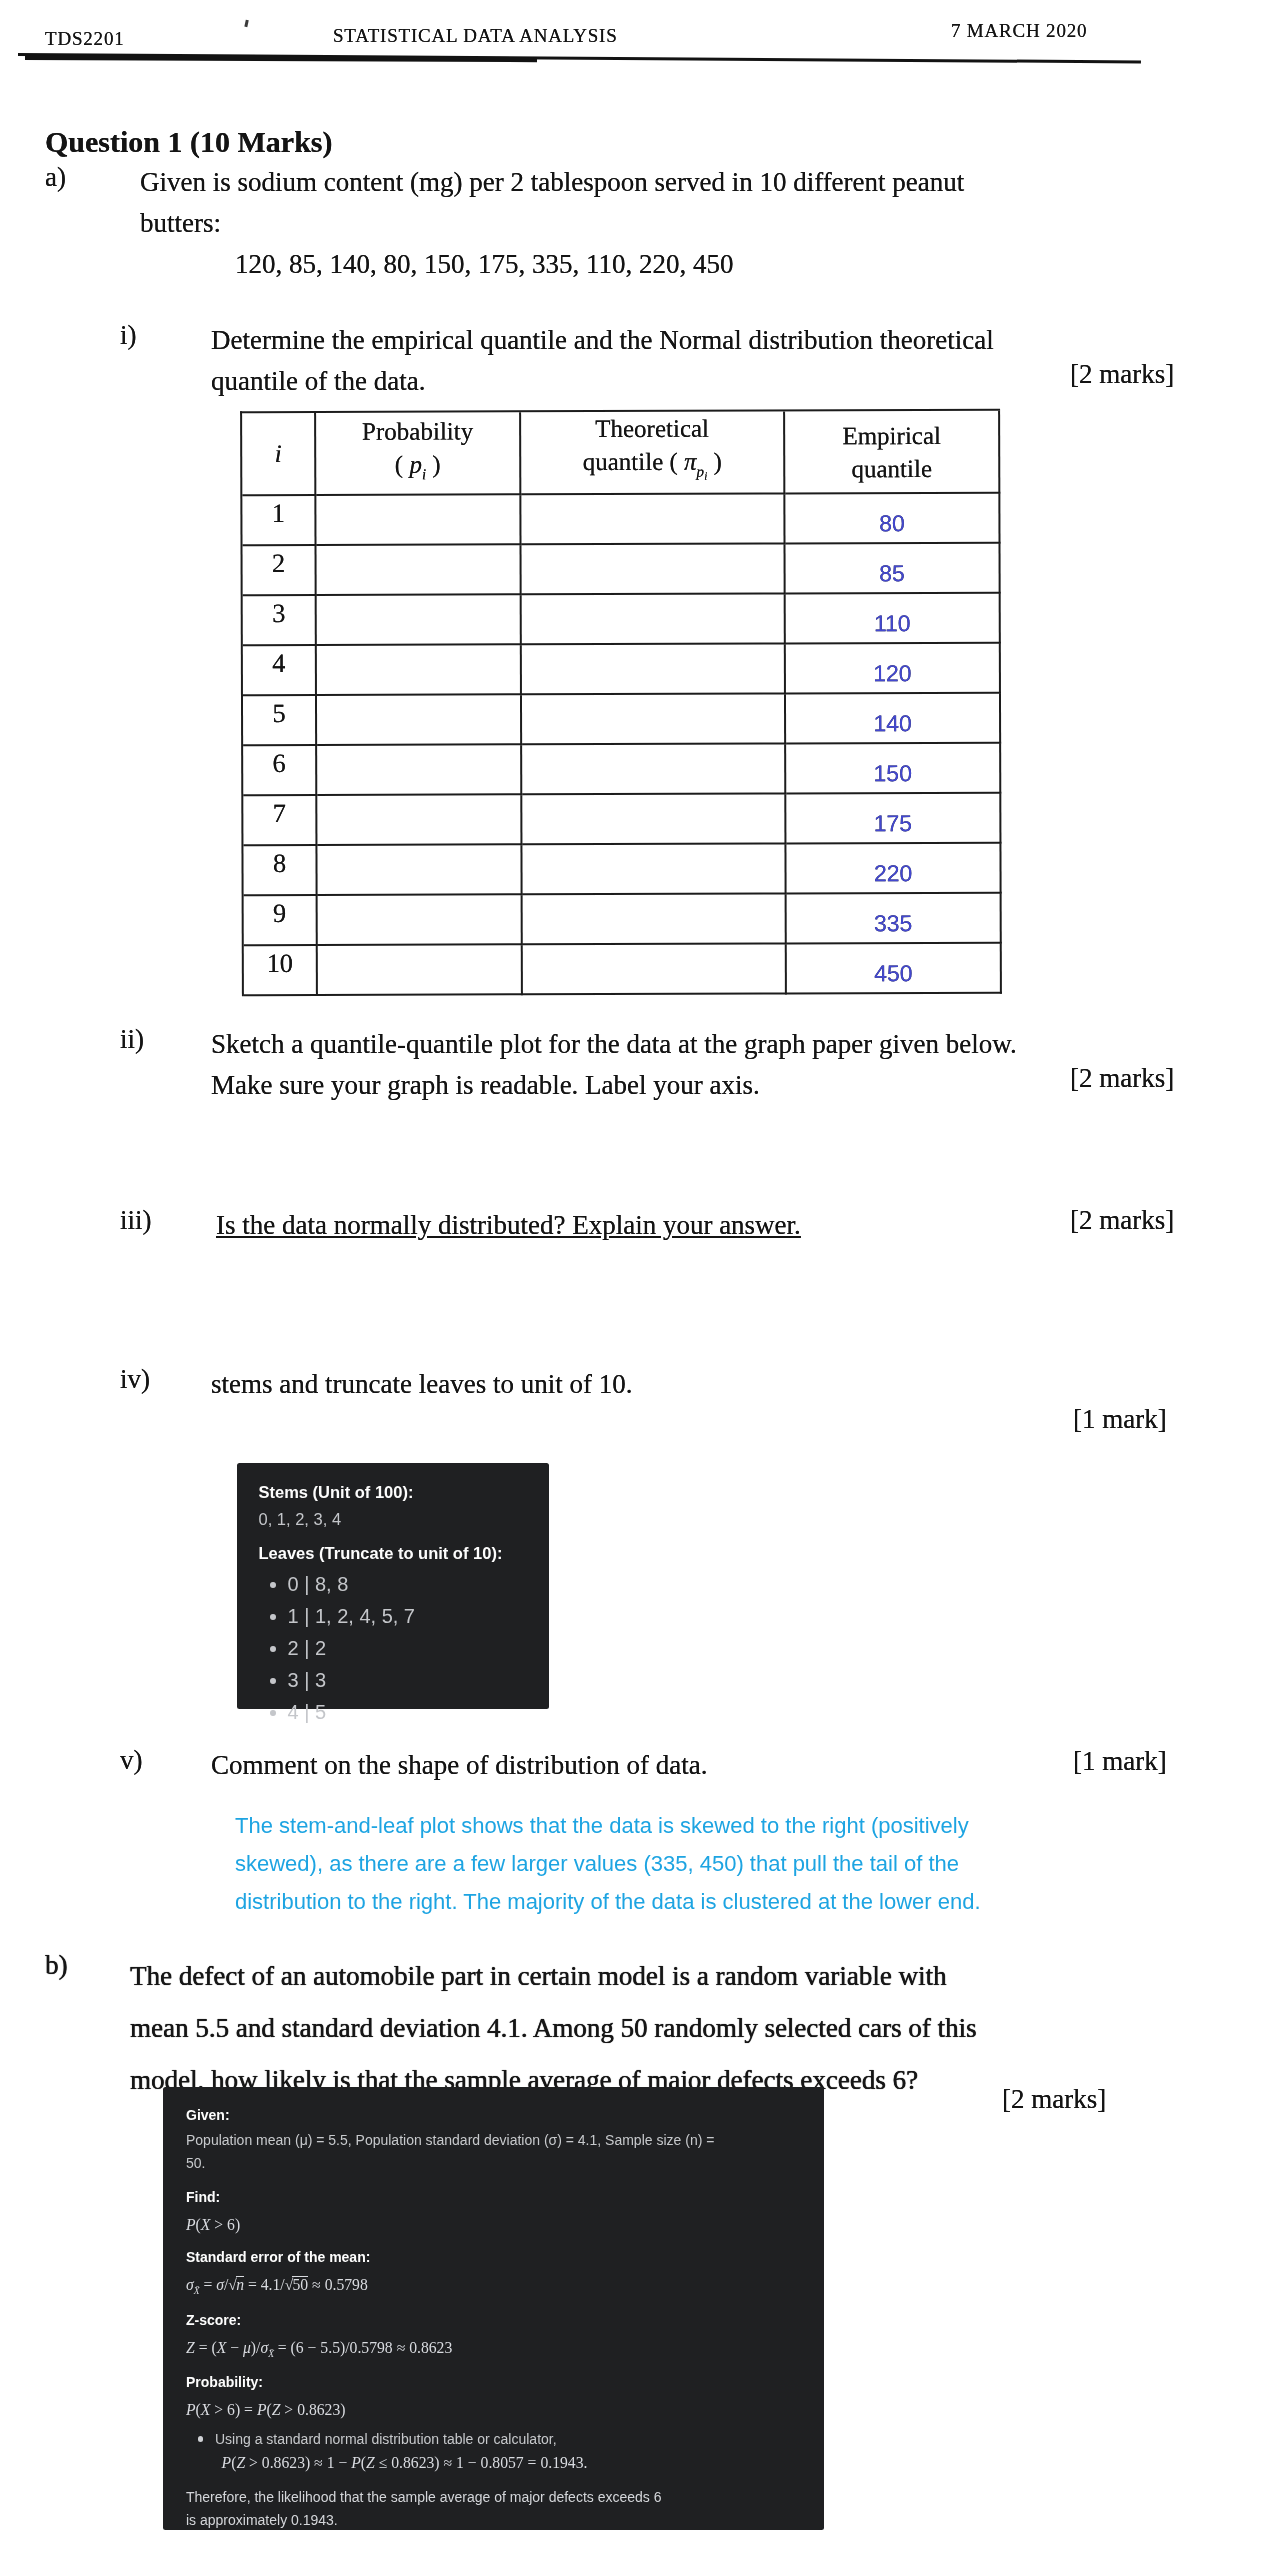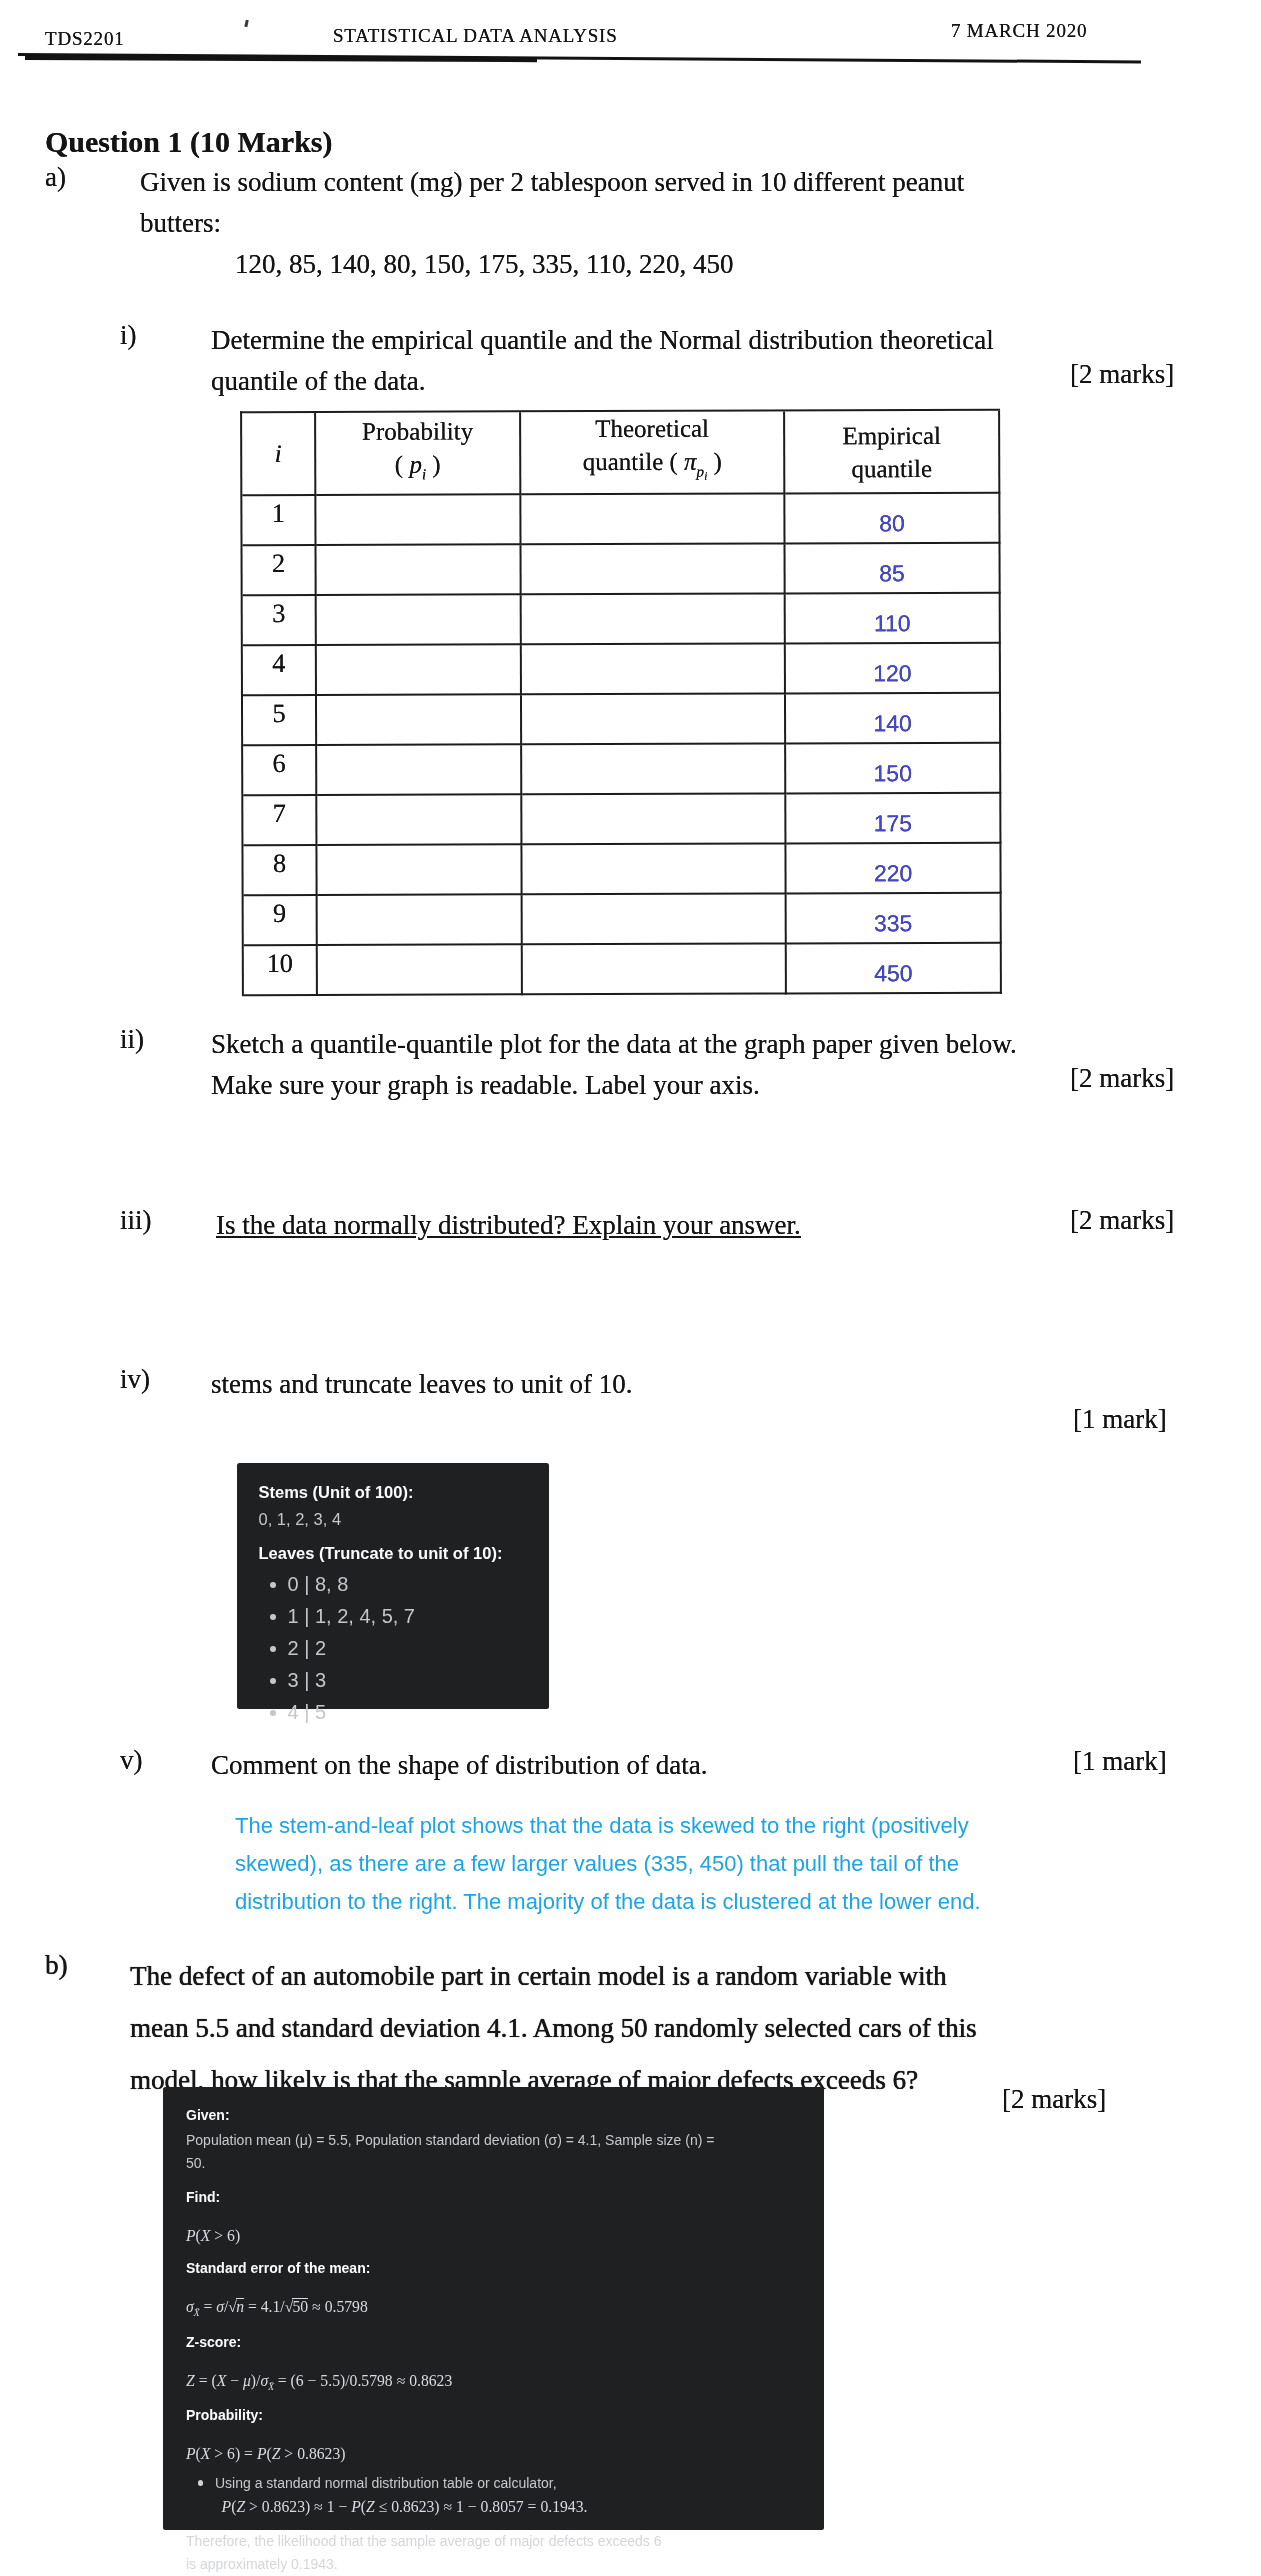--- a/index.html
+++ b/index.html
@@ -45,21 +45,21 @@
   .stem-box{left:237px;top:1463px;width:312px;height:246px;padding:20px 0 0 21.5px;box-sizing:border-box;}
   .stem-box .bh{color:#fdfdfd;font-weight:bold;font-size:16.5px;}
   .stem-box .bv{font-size:16.5px;color:#c4c6ca;margin-top:8.3px;}
   .stem-bullets{margin-top:10px;}
   .stem-bullets .bul{display:flex;align-items:center;font-size:20px;color:#c4c6ca;margin-top:9px;}
   .dot{width:5.8px;height:5.8px;border-radius:50%;background:#c4c6ca;margin:0 11.6px 0 11.6px;flex:0 0 auto;}
   .sol-box{left:163px;top:2087px;width:661px;height:443px;padding:20px 23px;box-sizing:border-box;}
   .sol-box .bh{color:#fdfdfd;font-weight:bold;font-size:14px;margin-top:15px;}
   .sol-box .bh:first-child{margin-top:0;}
   .sol-box .bt{font-size:14px;color:#c7c9cc;margin-top:6.6px;line-height:21.5px;}
-  .sol-box .math{font-family:"Liberation Serif","DejaVu Serif",serif;font-size:15.7px;color:#d9dbe0;margin-top:22px;}
+  .sol-box .math{font-family:"Liberation Serif","DejaVu Serif",serif;font-size:15.7px;color:#d9dbe0;margin-top:11px;}
   .sol-bullet{display:flex;margin-top:10px;}
   .sol-bullet .dot{margin-top:7.4px;background:#d0d2d6;}
   .sol-bullet .math{margin-top:3.3px;margin-left:6.6px;}
   .cyan-para{font-family:"Liberation Sans","DejaVu Sans",sans-serif;
     font-size:22px;line-height:38px;color:#1da4e2;white-space:nowrap;}
   .speck{position:absolute;background:#3a3a3a;}
 </style>
 </head>
 <body>
 

